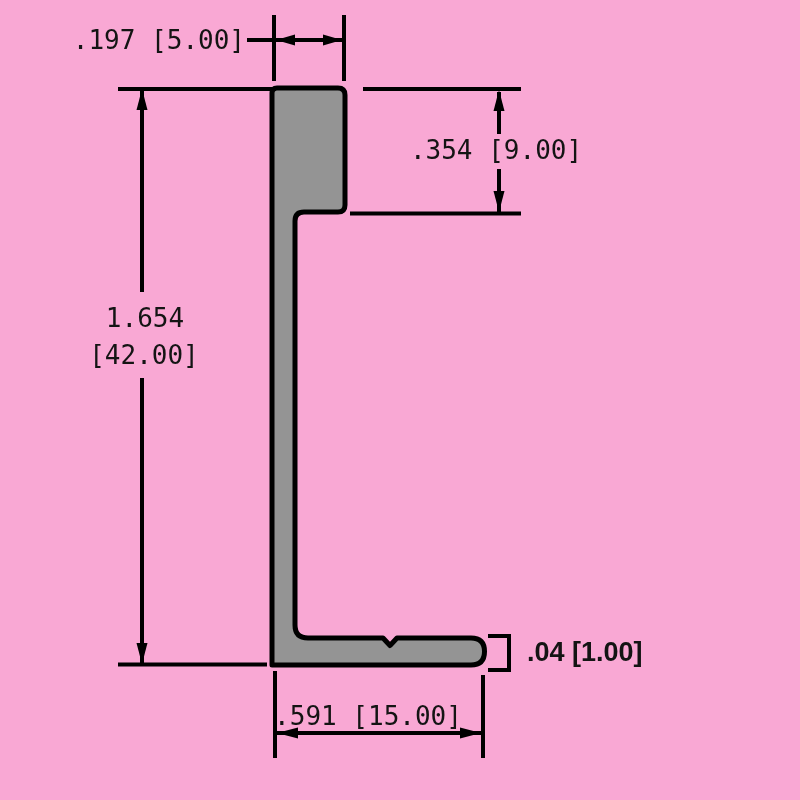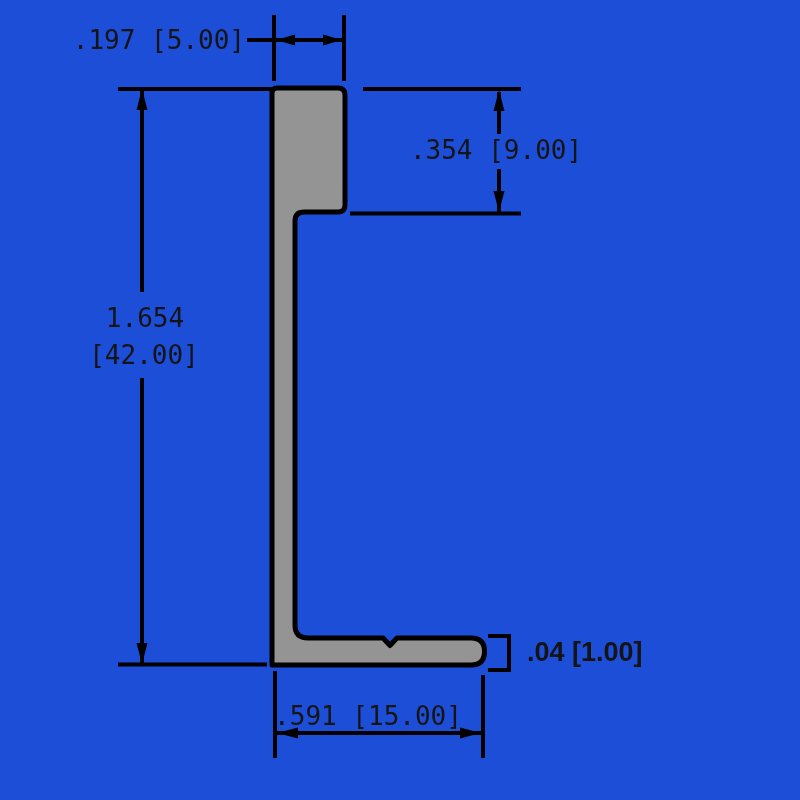--- a/index.html
+++ b/index.html
@@ -4,21 +4,21 @@
 <style>
   html, body {
     margin: 0;
     padding: 0;
     background: #ffffff;
   }
   .canvas {
     position: relative;
     width: 800px;
     height: 800px;
-    background: #1d4ed8;
+    background: #f9a8d4;
     overflow: hidden;
   }
   svg { display: block; }
   .dim-text {
     font-family: "DejaVu Sans Mono", monospace;
     font-size: 26px;
     fill: #141414;
   }
   .dim-text-sans {
     font-family: "Liberation Sans", sans-serif;

